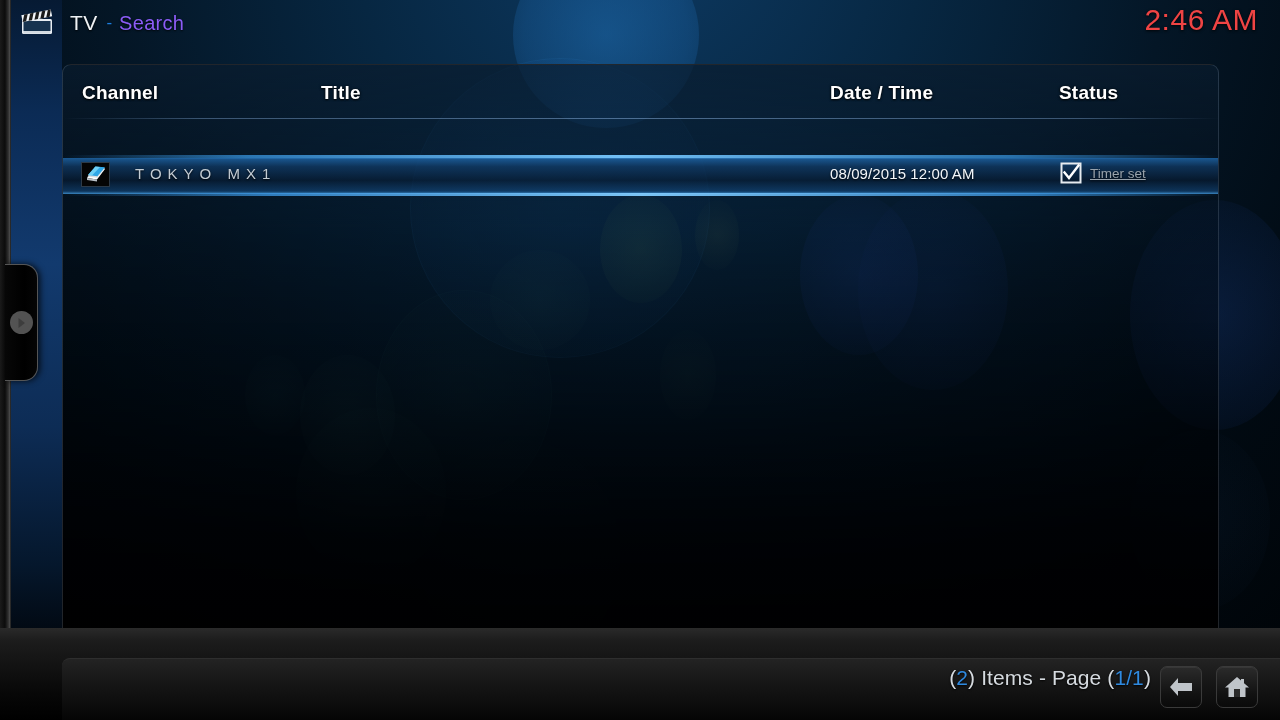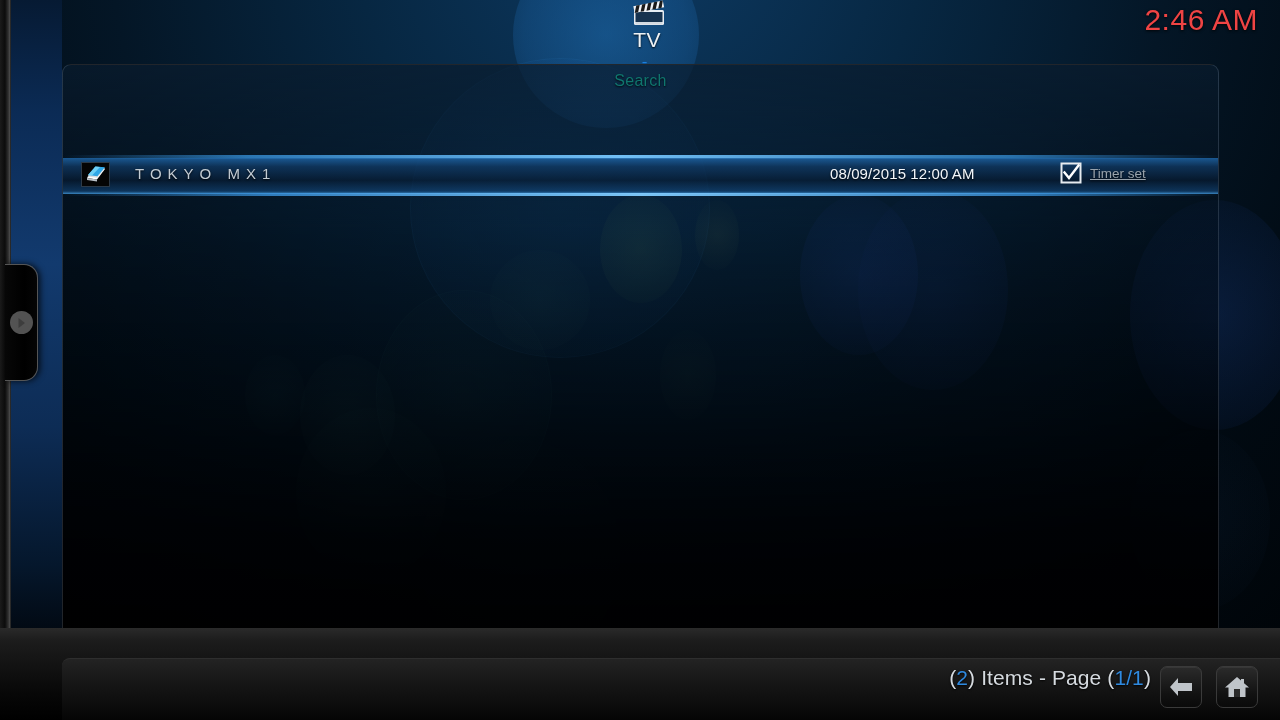--- a/index.html
+++ b/index.html
@@ -41,30 +41,30 @@
   #flyout-arrow {
     width:23px; height:23px; border-radius:50%;
     background:rgba(150,150,150,.55);
     display:flex; align-items:center; justify-content:center;
   }
   #flyout-arrow svg { display:block; }
 
   
   #header {
     position:absolute; left:0; top:0; width:1280px; height:46px;
-    display:flex; align-items:center; z-index:6;flex-direction:column;
+    display:flex; align-items:center; z-index:6;
   }
   #clapper { margin-left:20px; width:36px; height:28px; position:relative; }
   #title-tv {
     margin-left:14px; font-size:21px; color:#eef2f5; letter-spacing:.3px;
     text-shadow:0 1px 2px rgba(0,0,0,.85);
   }
   #title-sep { margin-left:9px; font-size:17px; color:#1c7fe0; }
   #title-page {
-    margin-left:1px; font-size:16px; color:#0f766e; letter-spacing:.3px;
+    margin-left:7px; font-size:20px; color:#8b5cf6; letter-spacing:.3px;
     text-shadow:0 1px 2px rgba(0,0,0,.85);
   }
   #clock {
     position:absolute; right:22px; top:3px;
     font-size:30px; color:#ef4444; font-weight:300; letter-spacing:.5px;
     text-shadow:0 1px 3px rgba(0,0,0,.9);
   }
 
   
   #panel {
@@ -236,20 +236,27 @@
     </svg>
   </div>
   <span id="title-tv">TV</span>
   <span id="title-sep">-</span>
   <span id="title-page">Search</span>
   <span id="clock">2:46 AM</span>
 </div>
 
 <div id="panel">
 
+  <div id="col-head">
+    <span class="colh" id="colh-channel">Channel</span>
+    <span class="colh" id="colh-title">Title</span>
+    <span class="colh" id="colh-date">Date / Time</span>
+    <span class="colh" id="colh-status">Status</span>
+    <div id="head-rule"></div>
+  </div>
 
 
   <div id="result-row">
     <div id="row-glow-top"></div>
     <div id="row-body"></div>
     <div id="row-glow-bot"></div>
 
     <div id="chan-icon">
       <svg width="22" height="19" viewBox="0 0 22 19" aria-hidden="true">
         <polygon points="2,13 10,3.5 20,4 12,14.5" fill="#ffffff"></polygon>

